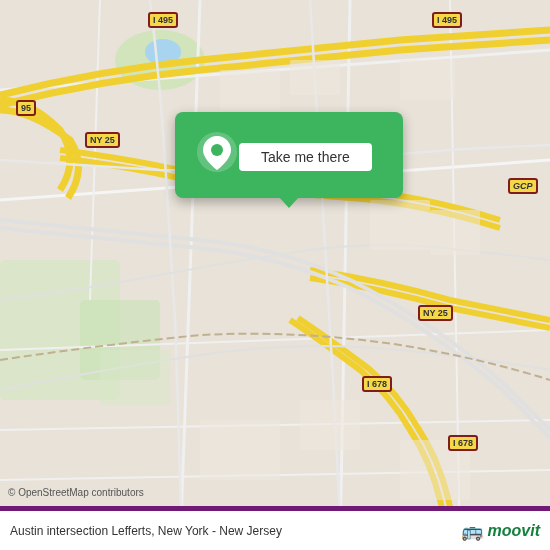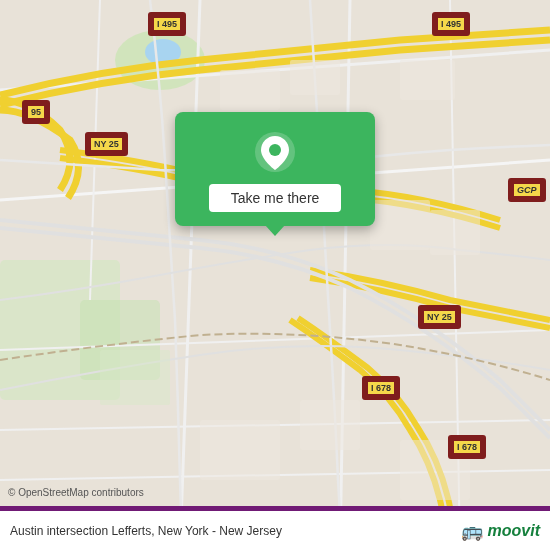--- a/index.html
+++ b/index.html
@@ -17,25 +17,24 @@
       position: relative;
       background-color: #e8e0d8;
       overflow: hidden;
     }
 
     
     #popup-card {
       position: absolute;
       top: 112px;
       left: 175px;
-      width: 200px;
+      width: 228px;
       background-color: #3cb55e;
       border-radius: 8px;
       display: flex;
-      flex-direction: column;
       align-items: center;
       padding: 18px 20px 14px 20px;
       box-shadow: 0 4px 12px rgba(0,0,0,0.3);
       z-index: 10;
     }
 
     #popup-card::after {
       content: '';
       position: absolute;
       bottom: -10px;
@@ -118,21 +117,21 @@
     }
 
     .highway-label {
       position: absolute;
       background: #f5d84a;
       border-radius: 3px;
       font-size: 9px;
       font-weight: bold;
       padding: 1px 3px;
       color: #333;
-      border: 6px solid #7f1d1d;
+      border: 2px solid #7f1d1d;
       z-index: 3;
     }
   </style>
 </head>
 <body>
 
 <div id="map-container">
 
   <svg id="map-svg" xmlns="http://www.w3.org/2000/svg">
 
@@ -190,21 +189,21 @@
     <rect x="370" y="200" width="60" height="50" fill="#ede8e0" opacity="0.5" rx="2"></rect>
     <rect x="430" y="210" width="50" height="45" fill="#ede8e0" opacity="0.5" rx="2"></rect>
     <rect x="100" y="350" width="70" height="55" fill="#d8e8c8" opacity="0.5" rx="2"></rect>
     <rect x="200" y="420" width="80" height="60" fill="#ede8e0" opacity="0.5" rx="2"></rect>
     <rect x="300" y="400" width="60" height="50" fill="#ede8e0" opacity="0.5" rx="2"></rect>
     <rect x="400" y="440" width="70" height="60" fill="#ede8e0" opacity="0.5" rx="2"></rect>
   </svg>
 
   <div class="highway-label" style="top:12px; left:148px;">I 495</div>
   <div class="highway-label" style="top:12px; left:432px;">I 495</div>
-  <div class="highway-label" style="top:100px; left:22px;">95</div>
+  <div class="highway-label" style="top:100px; left:16px;">95</div>
   <div class="highway-label" style="top:132px; left:85px;">NY 25</div>
   <div class="highway-label" style="top:305px; left:418px;">NY 25</div>
   <div class="highway-label" style="top:178px; left:508px;font-style:italic;">GCP</div>
   <div class="highway-label" style="top:376px; left:362px;">I 678</div>
   <div class="highway-label" style="top:435px; left:448px;">I 678</div>
 
   <div id="popup-card">
     <svg id="location-icon" viewBox="0 0 44 44" xmlns="http://www.w3.org/2000/svg">
       <circle cx="22" cy="22" r="20" fill="white" opacity="0.2"></circle>
       <path d="M22 6 C14.3 6 8 12.3 8 20 C8 30 22 40 22 40 C22 40 36 30 36 20 C36 12.3 29.7 6 22 6 Z" fill="white"></path>

